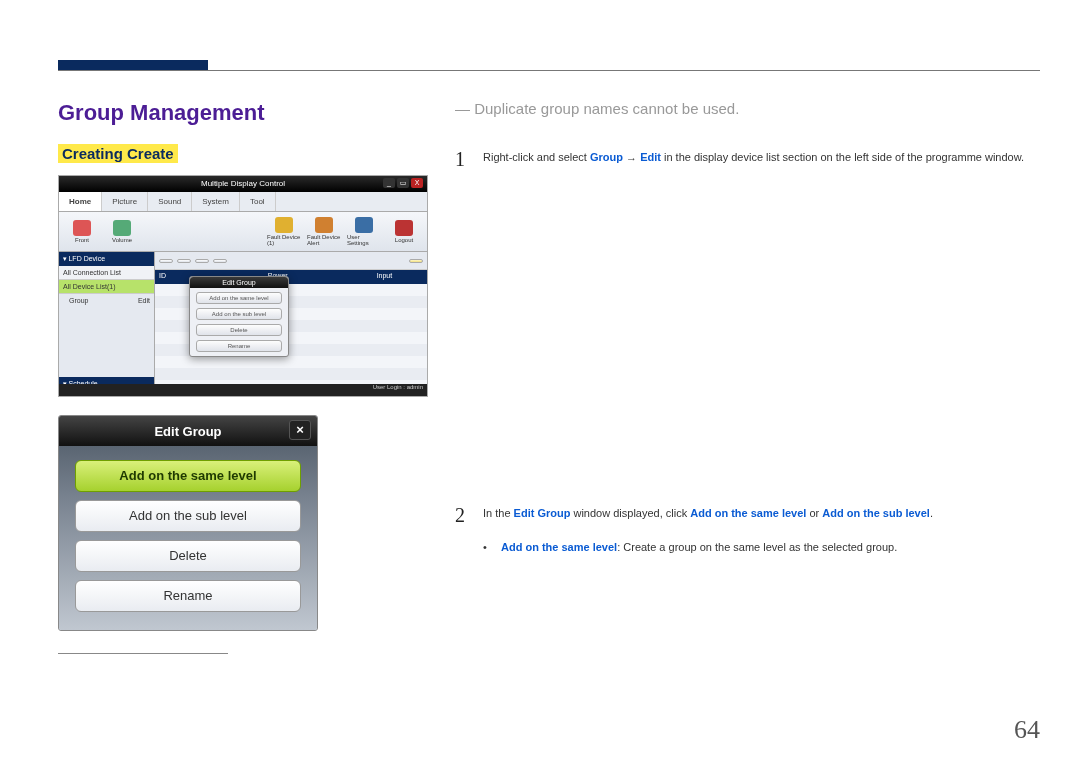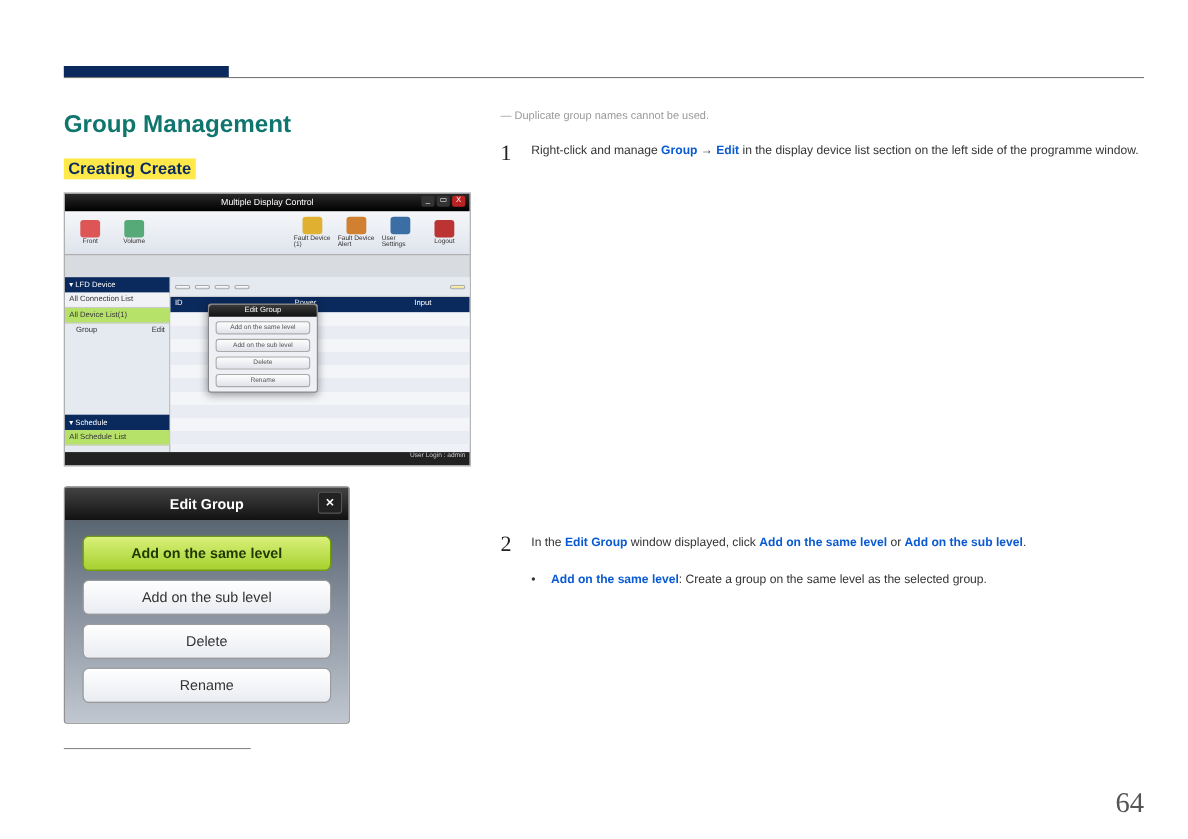--- a/index.html
+++ b/index.html
@@ -35,36 +35,36 @@
   }
   .right-col {
     position: absolute;
     left: 455px;
     top: 100px;
     right: 40px;
   }
   .main-heading {
     font-size: 22px;
     font-weight: bold;
-    color: #0f766e;
+    color: #4c1d95;
     margin-bottom: 18px;
   }
   .sub-heading {
     display: inline-block;
     font-size: 15px;
     font-weight: bold;
     color: #0a2a5e;
     background: #ffe94a;
     padding: 1px 4px;
     margin-bottom: 12px;
   }
   
   .shot1 {
     width: 370px;
-    height: 249px;
+    height: 222px;
     background: #d8dbe0;
     border: 1px solid #aaa;
     position: relative;
     font-size: 8px;
     color: #333;
     overflow: hidden;
   }
   .shot1 .titlebar {
     height: 16px;
     background: linear-gradient(#2a2a2a,#000);
@@ -206,21 +206,21 @@
   }
   .footnote {
     font-size: 10px; color: #777;
   }
   .footnote b { color: #555; }
   
   .intro {
     font-size: 11px; color: #333; margin-bottom: 10px;
   }
   .note {
-    font-size: 10px; color: #999; margin-bottom: 18px;
+    font-size: 15px; color: #999; margin-bottom: 32px;
   }
   .note::before { content: "― "; color:#999; }
   .step {
     display:flex; align-items:flex-start; gap: 14px;
     font-size: 11px; color: #333; margin-bottom: 16px;
   }
   .step .num {
     font-family: Georgia, serif; font-size: 20px; color:#222; line-height: 1;
     width: 14px;
   }
@@ -249,20 +249,27 @@
 
   <div class="shot1">
     <div class="titlebar">
       <span>Multiple Display Control</span>
       <div class="win-ctrls">
         <div class="win-btn">_</div>
         <div class="win-btn">▭</div>
         <div class="win-btn close">X</div>
       </div>
     </div>
+    <div class="menubar">
+      <div class="mtab active">Home</div>
+      <div class="mtab">Picture</div>
+      <div class="mtab">Sound</div>
+      <div class="mtab">System</div>
+      <div class="mtab">Tool</div>
+    </div>
     <div class="toolbar">
       <div class="toolbar-left">
         <div class="tool-chip">
             <div class="ico" style="background:#d55;"></div>
             <span>Front</span>
           </div>
         <div class="tool-chip">
             <div class="ico" style="background:#5a7;"></div>
             <span>Volume</span>
           </div>
@@ -340,21 +347,21 @@
 
   <div class="footnote-rule"></div>
 </div>
 
 <div class="right-col">
   <div class="note">Duplicate group names cannot be used.</div>
 
   <div class="step">
     <div class="num">1</div>
     <div class="txt">
-      <span>Right-click and manage </span><b class="blue">Group</b><span> → </span><b class="blue">Edit</b><span> in the display device list section on the left side of the programme window.</span>
+      <span>Right-click and select </span><b class="blue">Group</b><span> → </span><b class="blue">Edit</b><span> in the display device list section on the left side of the programme window.</span>
     </div>
   </div>
 
   <div class="step2-gap"></div>
 
   <div class="step">
     <div class="num">2</div>
     <div class="txt">
       <span>In the </span><b class="blue">Edit Group</b><span> window displayed, click </span><b class="blue">Add on the same level</b><span> or </span><b class="blue">Add on the sub level</b><span>.</span>
     </div>

